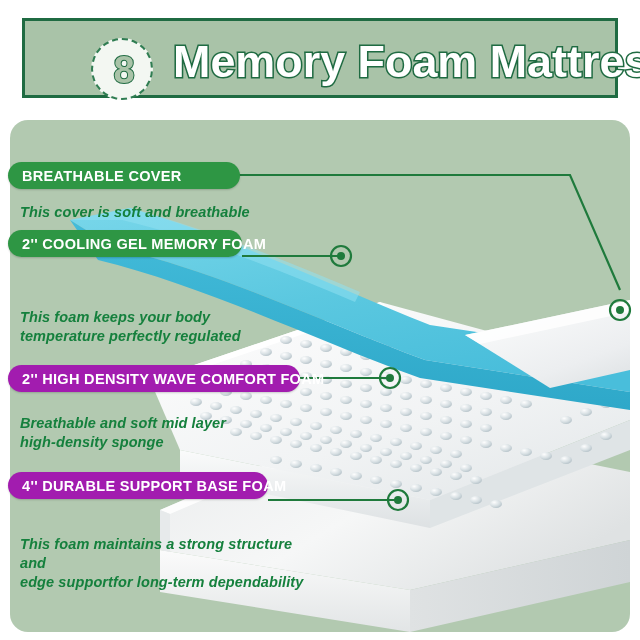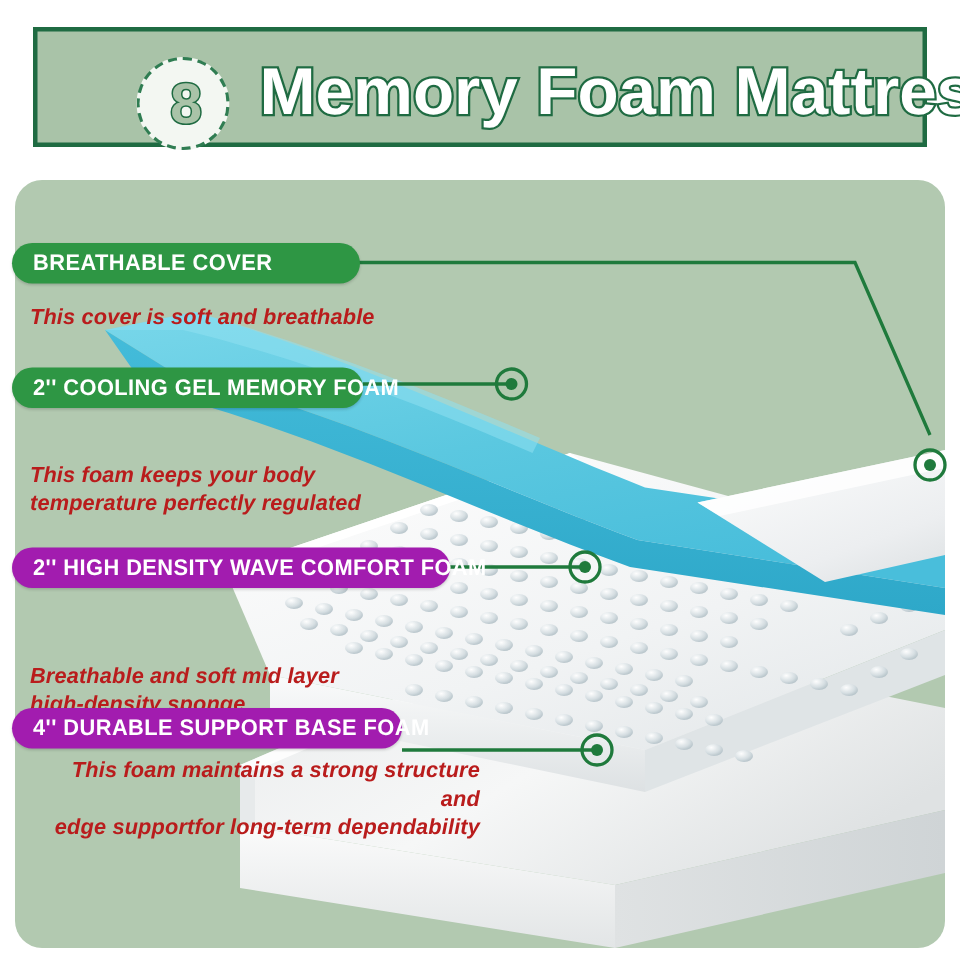--- a/index.html
+++ b/index.html
@@ -127,21 +127,21 @@
     transform-origin: left center;
   }
   .pill.dark { background: #a21caf; }
 
   .desc {
     position: absolute;
     font-family: "Liberation Sans Narrow", "Liberation Sans", sans-serif;
     font-size: 14.5px;
     font-style: italic;
     font-weight: bold;
-    color: #b91c1c;
+    color: #15803d;
     line-height: 19px;
     white-space: pre-line;
     letter-spacing: 0.1px;
   }
 </style>
 </head>
 <body>
 
 <div id="page">
 
@@ -430,31 +430,31 @@
         <circle cx="398" cy="500" r="4" fill="#1f7a3c"></circle>
       </g>
     </g>
   </svg>
 
   <div class="pill" style="left:8px; top:162px; width:232px;">
     <span class="pill-label">BREATHABLE COVER</span>
   </div>
   <div class="desc" style="left:20px; top:203px; width:280px;">This cover is soft and breathable</div>
 
-  <div class="pill" style="left:8px; top:245px; width:234px;">
+  <div class="pill" style="left:8px; top:230px; width:234px;">
     <span class="pill-label">2'' COOLING GEL MEMORY FOAM</span>
   </div>
   <div class="desc" style="left:20px; top:292px; width:290px;margin-top:16px;">This foam keeps your body
 temperature perfectly regulated</div>
 
   <div class="pill dark" style="left:8px; top:365px; width:292px;">
     <span class="pill-label">2''  HIGH DENSITY  WAVE COMFORT FOAM</span>
   </div>
-  <div class="desc" style="left:20px; top:414px; width:290px;margin-top:28px;">Breathable and soft mid layer
+  <div class="desc" style="left:20px; top:414px; width:290px;">Breathable and soft mid layer
 high-density sponge</div>
 
   <div class="pill dark" style="left:8px; top:472px; width:260px;">
     <span class="pill-label">4''  DURABLE SUPPORT BASE FOAM</span>
   </div>
-  <div class="desc" style="left:20px; top:505px; width:300px;text-align:right;">This foam maintains a strong structure and
+  <div class="desc" style="left:20px; top:535px; width:300px;">This foam maintains a strong structure and
 edge supportfor long-term dependability</div>
 
 </div>
 
 </body></html>

